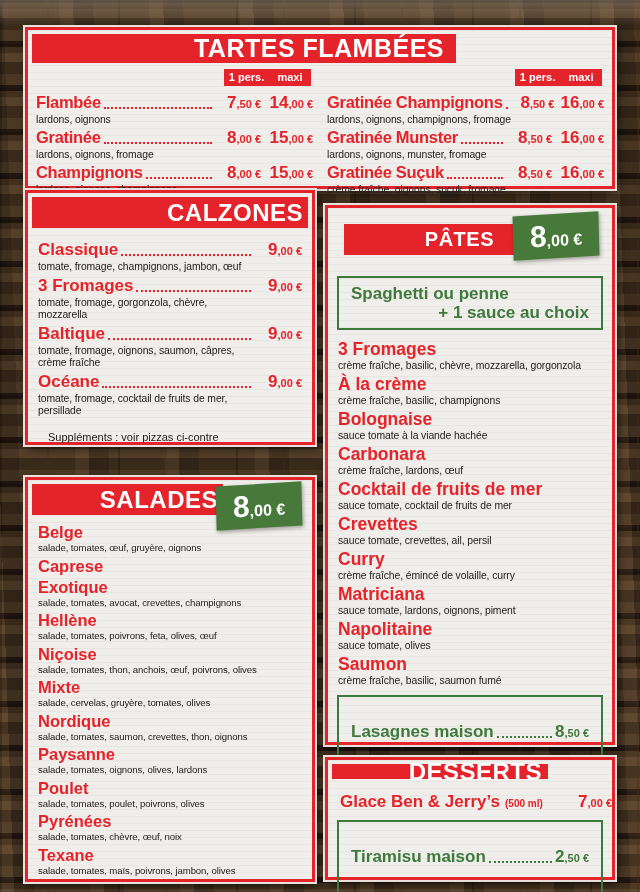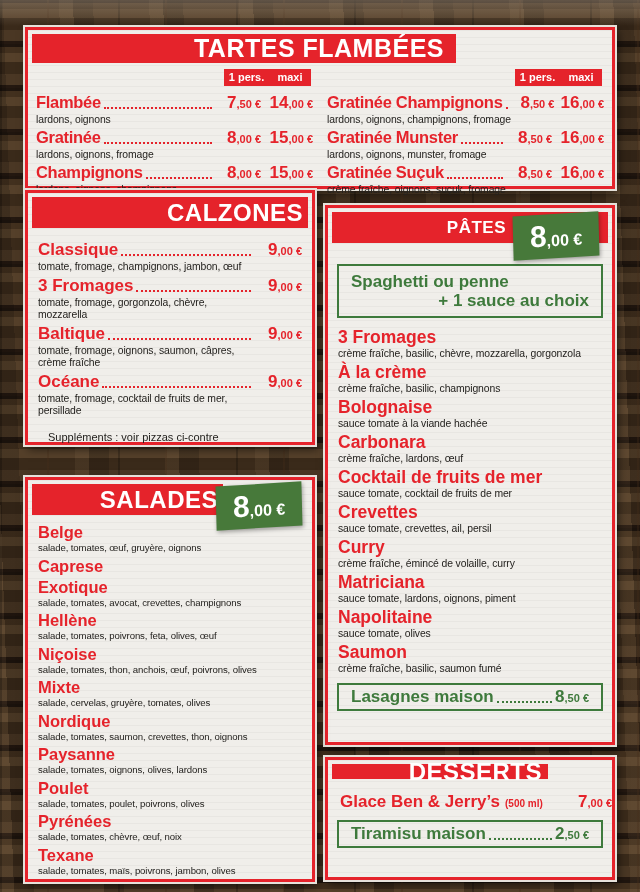--- a/index.html
+++ b/index.html
@@ -20,21 +20,21 @@
     border:3px solid #e5232b;
     box-shadow:0 0 0 2px #e6e1da, 3px 4px 9px rgba(0,0,0,0.6);
   }
   .bar{
     background:#e5232b;color:#ffffff;font-weight:700;
     display:flex;align-items:center;justify-content:flex-end;
     letter-spacing:0.5px;
   }
   .bar-tartes{height:29px;width:412px;margin:4px 0 0 4px;font-size:25px;padding-right:12px;}
   .bar-calzones{height:31px;margin:4px;font-size:24px;padding-right:5px;}
-  .bar-pates{height:31px;margin:4px;font-size:17px;padding-right:102px;}
+  .bar-pates{height:31px;margin:16px;font-size:20px;padding-right:102px;}
   .bar-salades{height:31px;width:186px;margin:4px 0 0 4px;font-size:24px;padding-right:5px;}
   .bar-desserts{height:15px;width:210px;margin:4px 0 0 4px;font-size:24px;padding-right:6px;}
 
   
   .tartes-cols{display:flex;gap:14px;padding:0 8px;}
   .tcol{flex:1;min-width:0;}
   .phead{display:flex;justify-content:flex-end;gap:0;margin:6px 2px 7px 0;}
   .pbadge{background:#e5232b;color:#fff;font-size:11px;font-weight:700;height:17px;line-height:17px;text-align:center;}
   .pbadge.b1{width:45px;}
   .pbadge.b2{width:42px;}
@@ -66,21 +66,21 @@
   .gbadge .price{color:#fff;}
   .gbadge .price .main{font-size:30px;}
   .gbadge .price .dec{font-size:16px;}
   .gbox{border:2px solid #3e7a3c;margin:0 9px;padding:6px 12px;}
   .gbox-choice{margin-top:21px;}
   .gline{color:#3e7a3c;font-weight:700;font-size:17px;line-height:19px;}
   .gline2{text-align:right;}
   .pitems{padding:10px 10px 0 10px;}
   .pitem{margin-bottom:3px;}
   .pitem .iname{font-size:17.5px;line-height:19px;}
-  .gbox-row{display:flex;align-items:baseline;margin-top:8px;padding:2px 12px;}
+  .gbox-row{display:flex;align-items:baseline;margin-top:8px;padding:25px 12px;}
   .gname{color:#3e7a3c;font-weight:700;font-size:17px;white-space:nowrap;}
   .gprice{color:#3e7a3c;}
   .gprice .main{font-size:17px;}
   .gprice .dec{font-size:11px;}
 
   
   .sitems{padding:8px 10px 0 10px;}
   .sitem{margin-bottom:3px;}
   .sitem .iname{font-size:16.5px;line-height:18px;}
   .sitem .idesc{font-size:9.6px;line-height:11.5px;}

